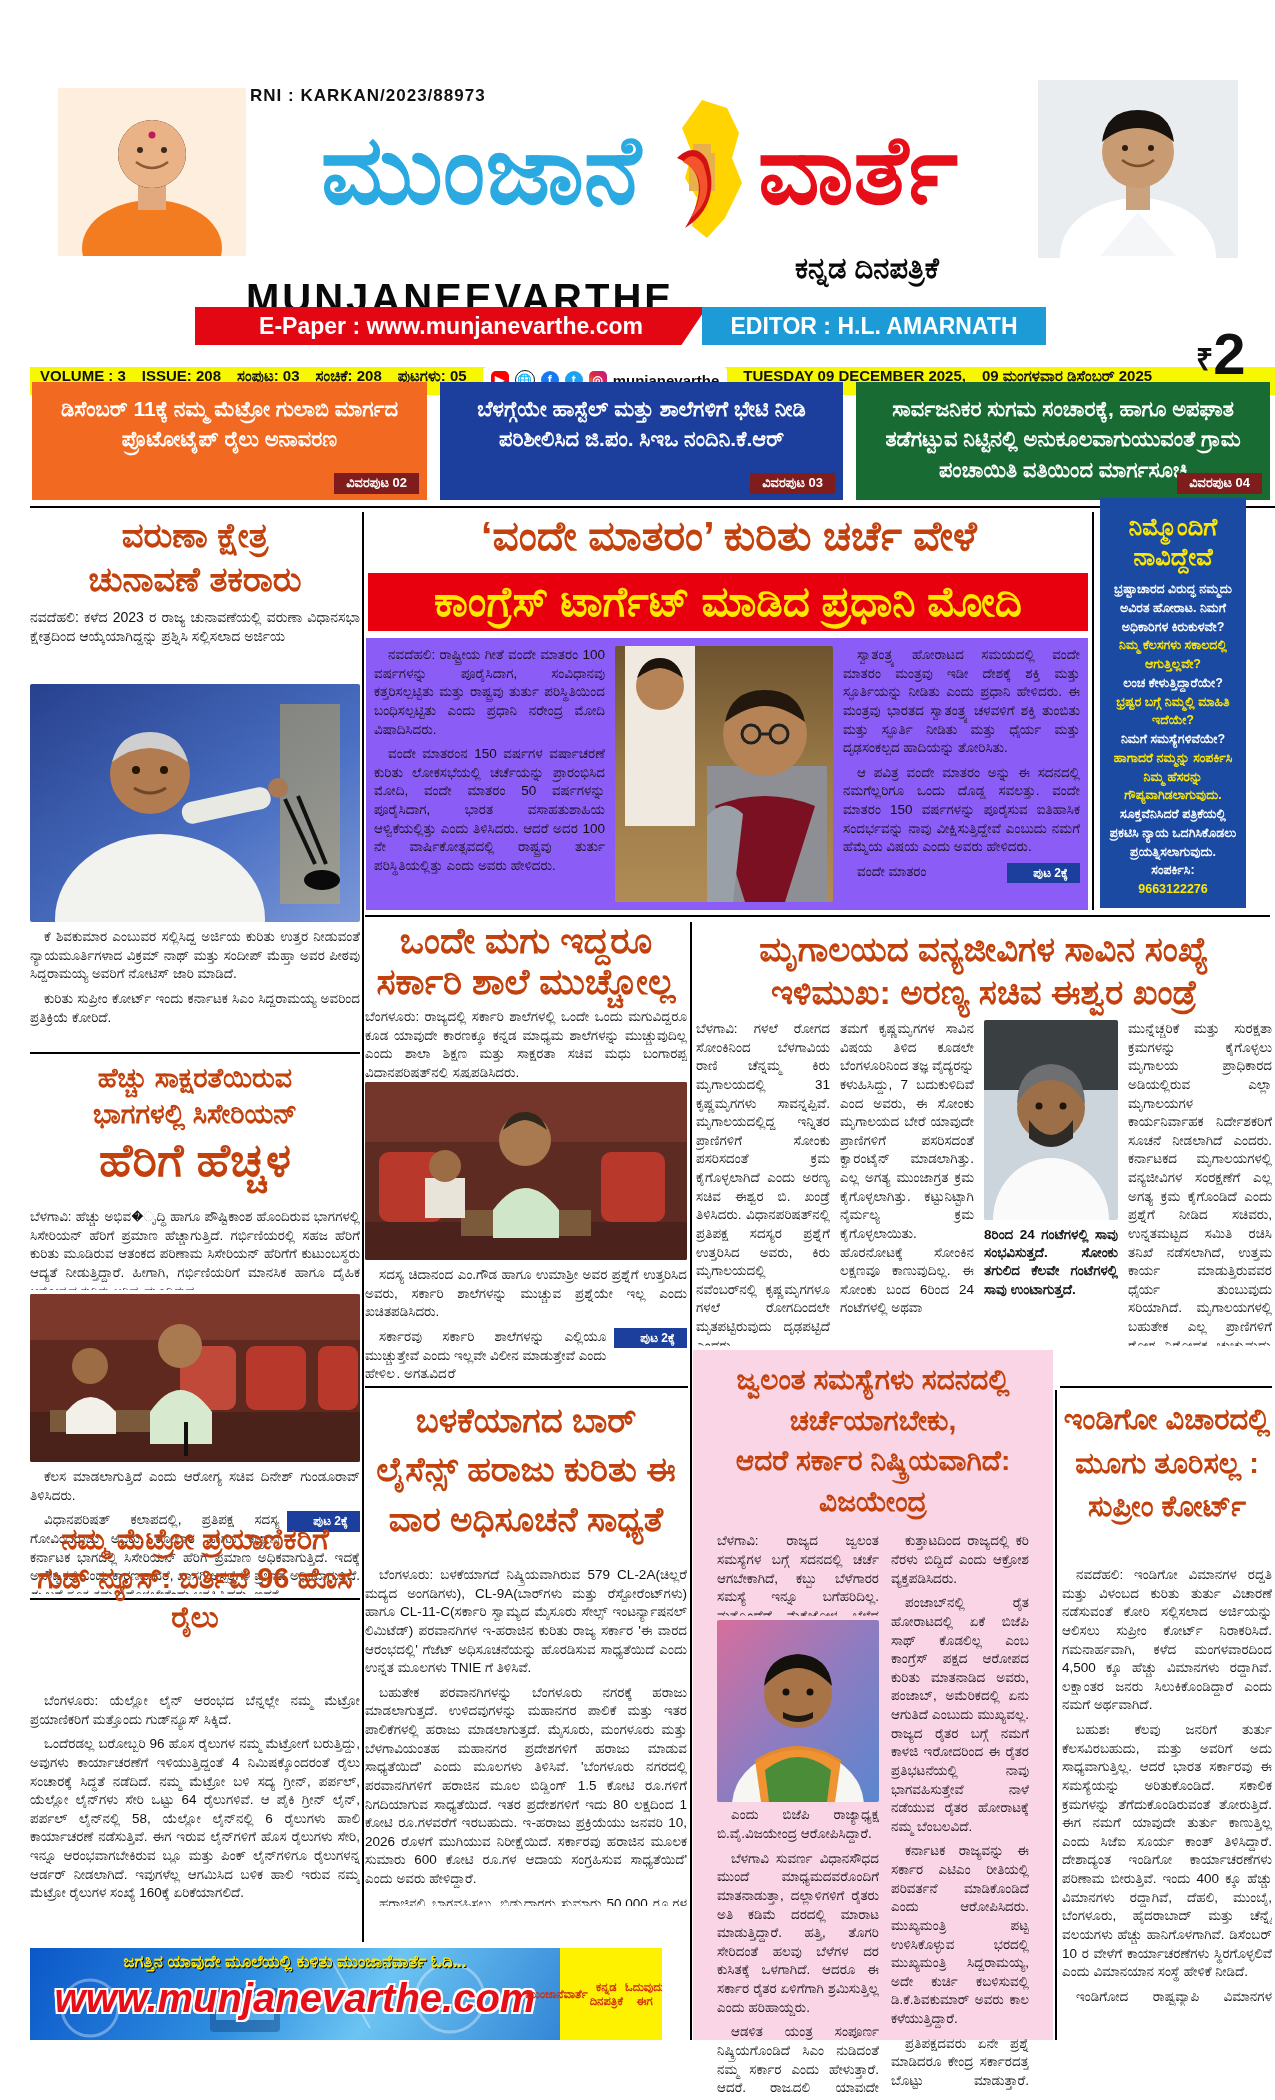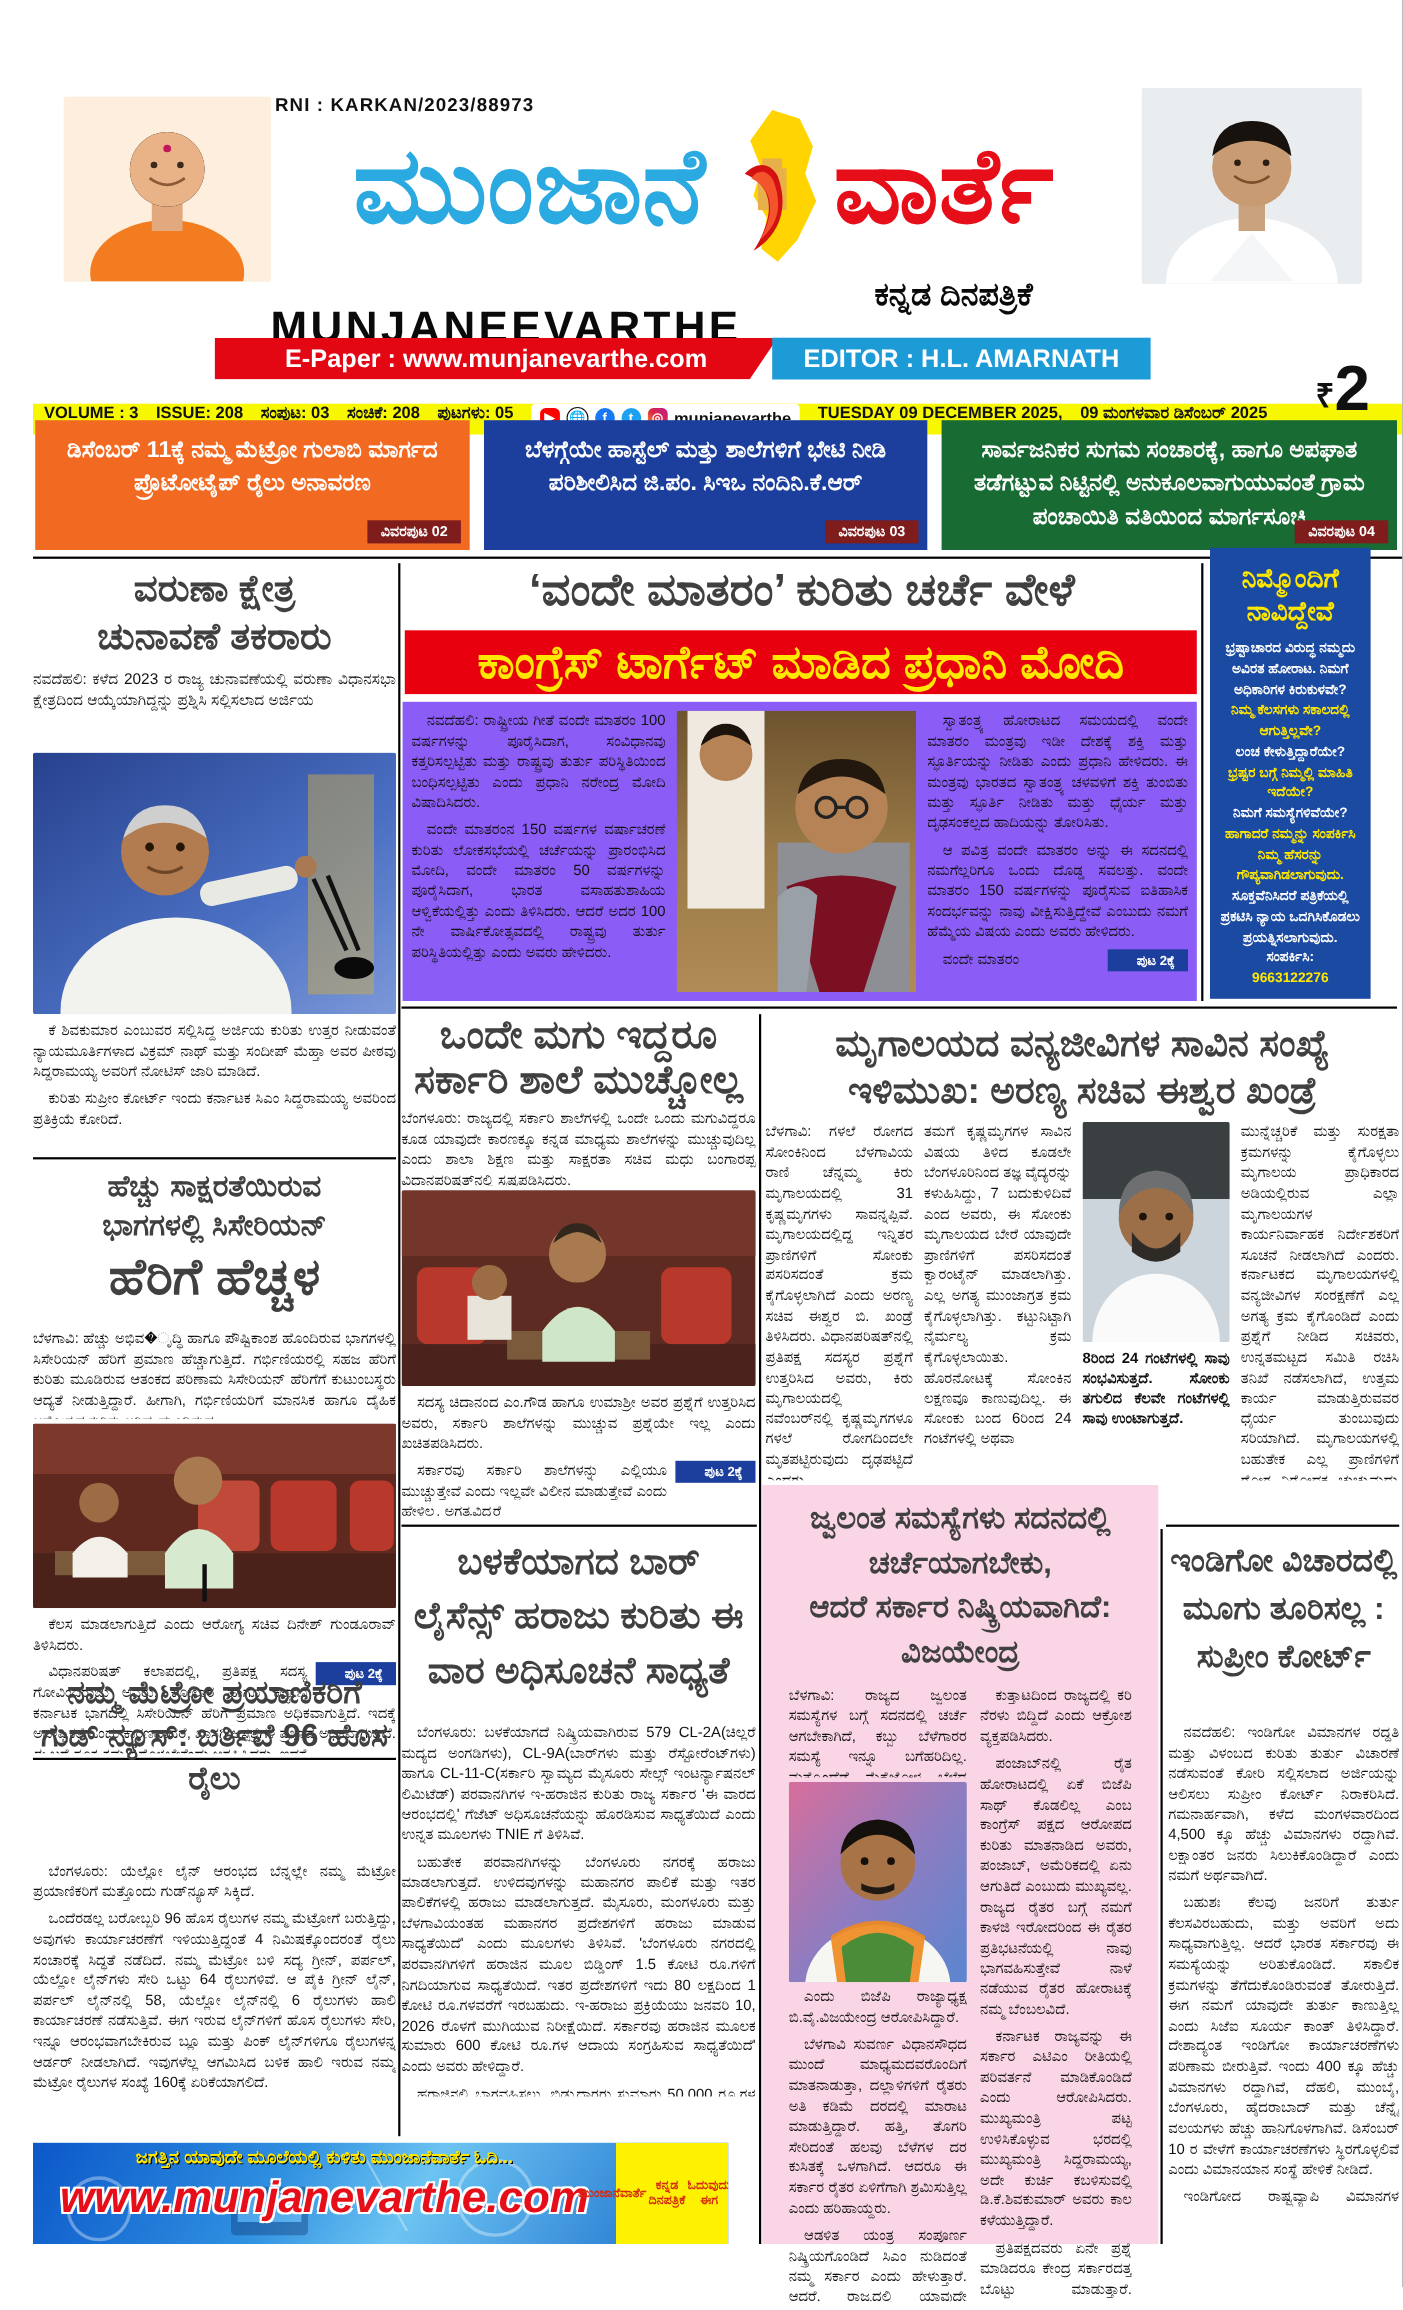--- a/index.html
+++ b/index.html
@@ -37,21 +37,21 @@
   .price .val{font-size:58px;font-weight:800;line-height:0.9;}
   
   .teaser{top:382px;height:118px;color:#fff;font-size:21px;font-weight:bold;text-align:center;
       padding:12px 18px 26px 18px;box-sizing:border-box;line-height:1.45;overflow:hidden;}
   .t1{left:32px;width:395px;background:#F26A21;}
   .t2{left:440px;width:403px;background:#1C3F9E;}
   .t3{left:856px;width:414px;background:#186B33;}
   .teaser .ptag{position:absolute;right:8px;bottom:6px;background:#7f1d1d;color:#fff;font-size:13px;
       font-weight:bold;padding:2px 12px;line-height:1.3;}
   
-  .headline{font-weight:800;text-align:center;color:#404040;}
+  .headline{font-weight:800;text-align:center;color:#c2410c;}
   .body-text{font-size:13.5px;text-align:justify;line-height:1.38;color:#111;overflow:hidden;}
   .body-text p{margin:0 0 6px 0;text-indent:14px;}
   .tag-cont{background:#1C3F9E;color:#fff;font-size:12px;font-weight:bold;padding:2px 12px;
       float:right;margin-left:8px;}
   .redband{background:#E8000F;color:#FFE800;font-weight:800;text-align:center;overflow:hidden;}
   .beige{background:#8b5cf6;}
   .pinkbox{background:#F9D5E5;}
   .bluebox{background:#1B4AA2;text-align:center;overflow:hidden;}
   .bluebox .bb-title{color:#FFE800;font-size:24px;font-weight:800;line-height:1.25;margin:6px 0 8px 0;}
   .bb-line{font-size:12.5px;font-weight:bold;line-height:1.5;}

